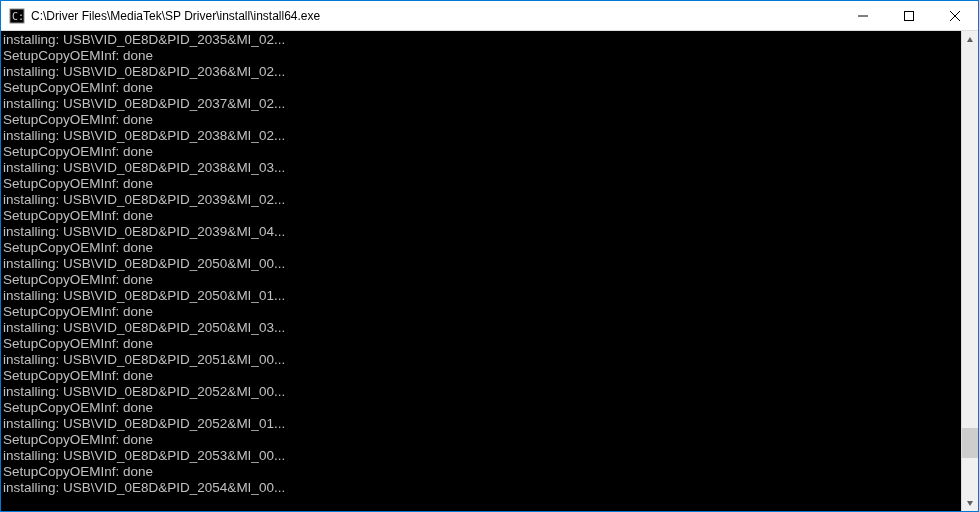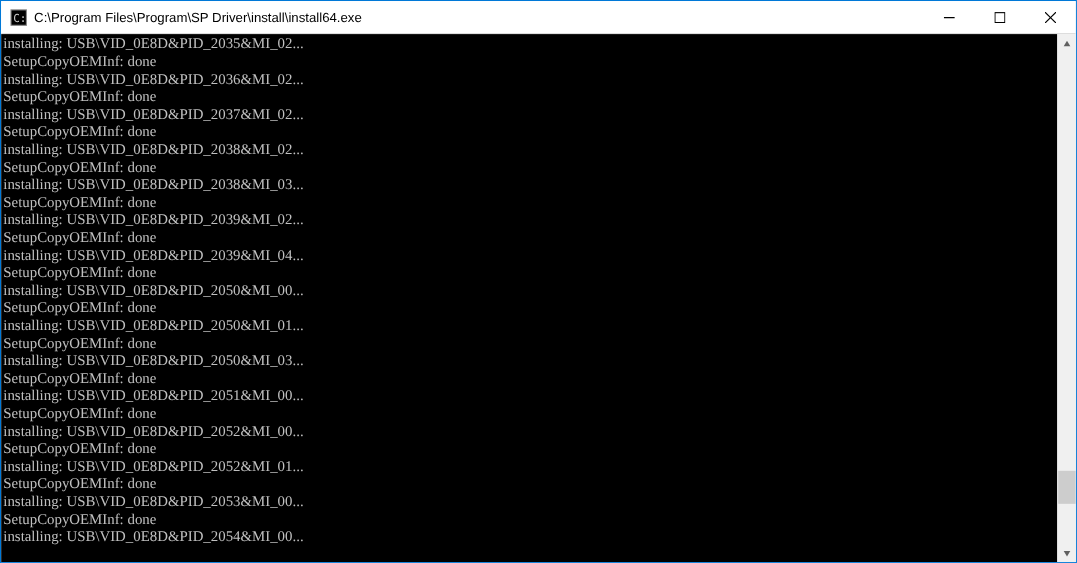--- a/index.html
+++ b/index.html
@@ -57,21 +57,21 @@
       height: 10px;
     }
     .console-wrapper {
       display: flex;
       height: calc(100% - 30px);
       background: #f0f0f0;
     }
     .console {
       background: #000;
       color: #c0c0c0;
-      font-family: Liberation Serif, serif;
+      font-family: Liberation Sans, sans-serif;
       font-size: 13.5px;
       line-height: 16px;
       padding: 1px 2px;
       flex: 1;
       overflow: hidden;
       white-space: pre;
     }
     .scrollbar {
       width: 17px;
       background: #f0f0f0;
@@ -106,21 +106,21 @@
 </head>
 <body>
 
 <div class="titlebar">
   <span class="titlebar-icon">
     <svg viewBox="0 0 16 16" width="16" height="16">
       <rect x="1" y="1" width="14" height="14" fill="#000" stroke="#888" stroke-width="1"></rect>
       <text x="3" y="12" font-size="10" fill="#ccc" font-family="monospace">C:</text>
     </svg>
   </span>
-  <div class="titlebar-title">C:\Program Files\Program\SP Driver\install\install64.exe</div>
+  <div class="titlebar-title">C:\Driver Files\MediaTek\SP Driver\install\install64.exe</div>
   <div class="titlebar-buttons">
     <button class="titlebar-btn">
       <svg viewBox="0 0 10 10">
           <line x1="0" y1="5" x2="10" y2="5" stroke="#000" stroke-width="1"></line>
         </svg>
     </button>
     <button class="titlebar-btn">
       <svg viewBox="0 0 10 10">
           <rect x="0.5" y="0.5" width="9" height="9" fill="none" stroke="#000" stroke-width="1"></rect>
         </svg>

